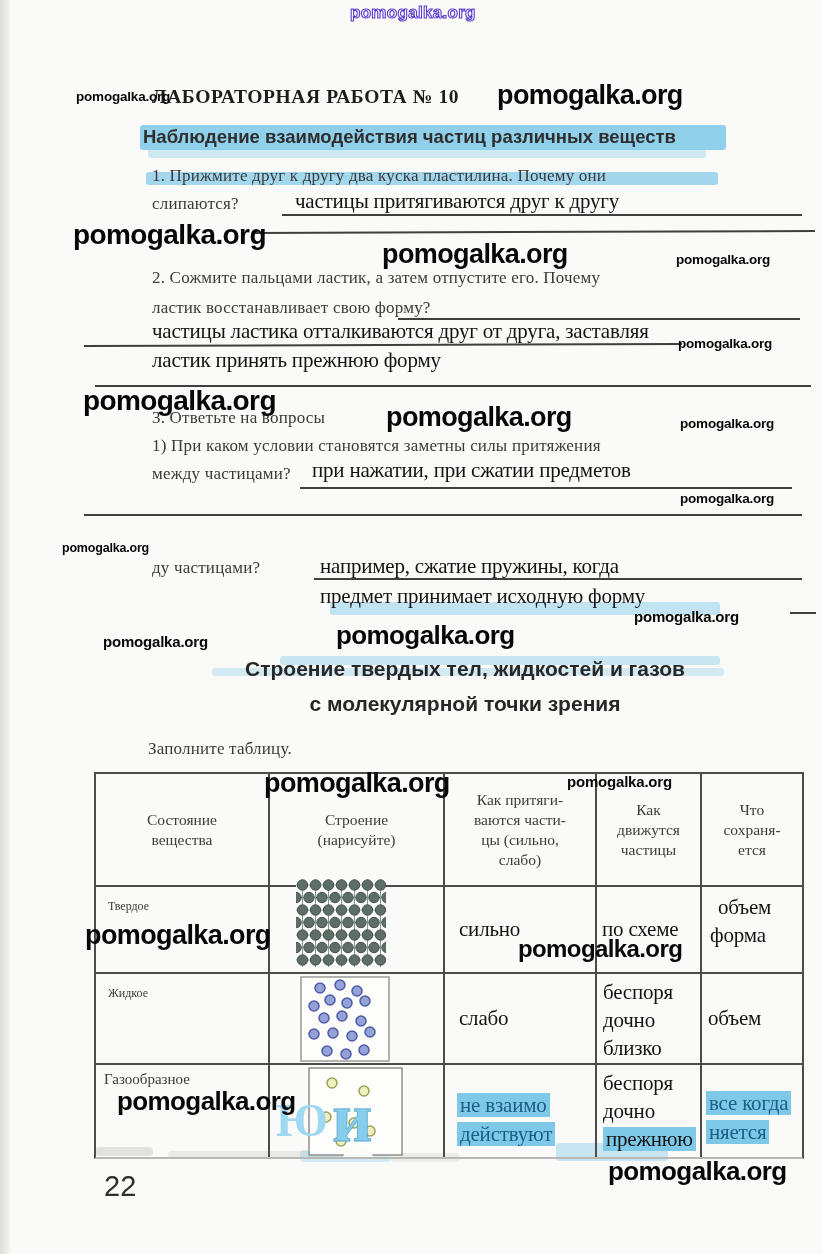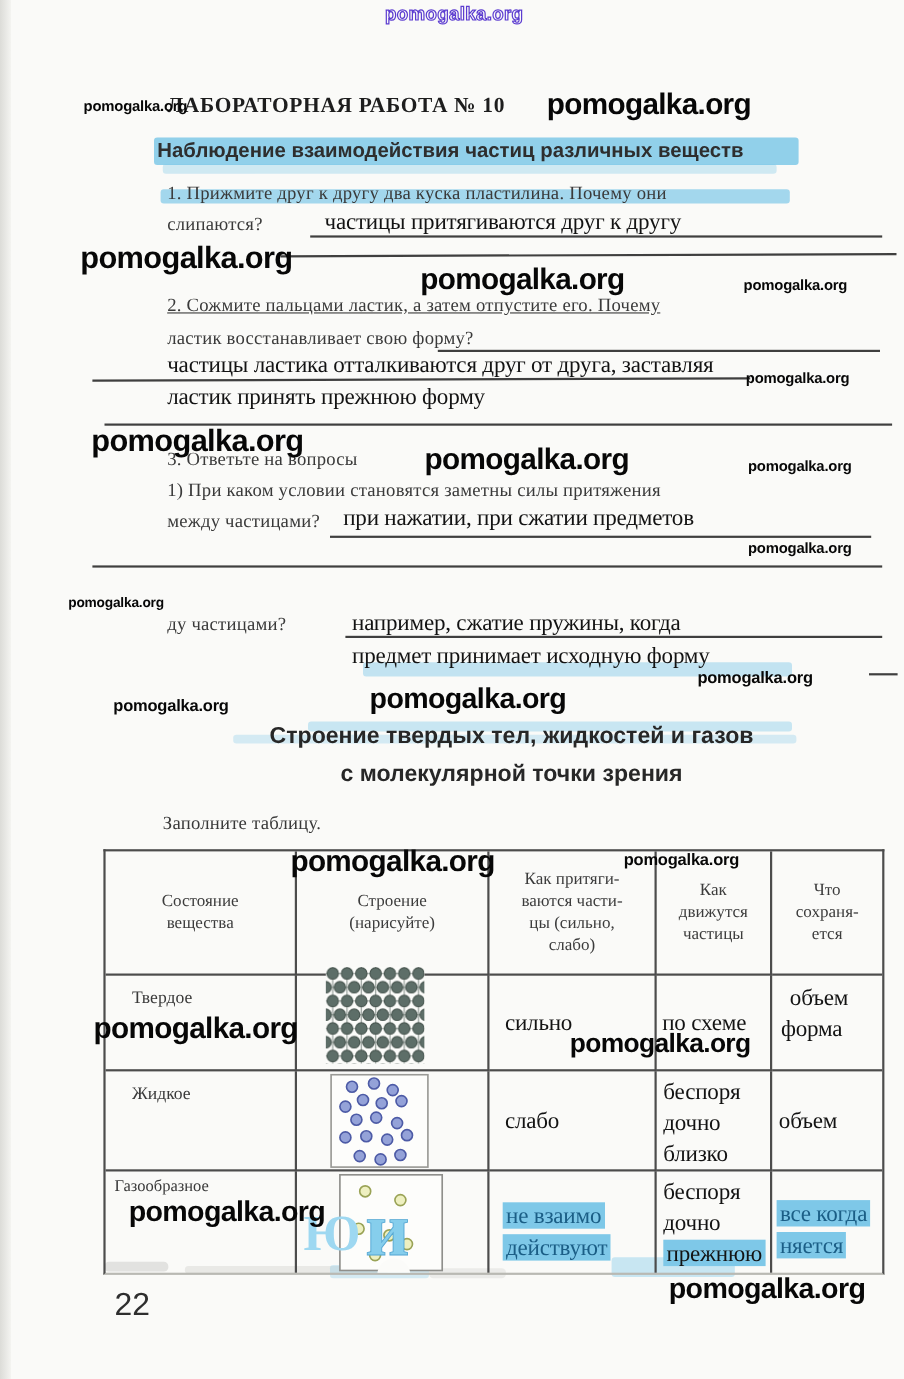--- a/index.html
+++ b/index.html
@@ -28,21 +28,21 @@
   
   .tbl{position:absolute;left:94px;top:772px;display:grid;
        grid-template-columns:174px 175px 152px 105px 100px;
        grid-template-rows:113px 87px 91px 92px;
        border:2px solid #4c4c4c;border-bottom-color:#b9b9b3;z-index:2;background:transparent;}
   .cell{border-right:2px solid #4c4c4c;border-bottom:2px solid #4c4c4c;position:relative;overflow:visible;}
   .cell.lc{border-right:none;}
   .cell.lr{border-bottom:none;}
   .th{display:flex;flex-direction:column;align-items:center;justify-content:center;
       font-family:"Liberation Serif",serif;font-size:15.5px;color:#3c3c3c;line-height:20px;text-align:center;}
-  .cell .state{font-family:"Liberation Serif",serif;font-size:16px;color:#3a3a3a;padding:12px 0 0 24px;display:block;white-space:nowrap;}
+  .cell .state{font-family:"Liberation Serif",serif;font-size:12px;color:#3a3a3a;padding:12px 0 0 12px;display:block;white-space:nowrap;}
   .cc{display:flex;align-items:center;}
   .hand-line{display:block;line-height:28px;}
   .edge{position:absolute;left:0;top:0;width:10px;height:1254px;
         background:linear-gradient(to right,#dcdcd8,#f4f4f1);z-index:0;}
 </style>
 </head>
 <body>
 
 <div class="page">
 
@@ -77,21 +77,21 @@
   <div class="abs hb" style="left:143px;top:126px;font-size:18.5px;color:#2e2e2e;">Наблюдение взаимодействия частиц различных веществ</div>
 
   <div class="hlbar" style="left:146px;top:172px;width:572px;height:13px;opacity:.7;"></div>
   <div class="abs pt" style="left:152px;top:166px;">1. Прижмите друг к другу два куска пластилина. Почему они</div>
   <div class="abs pt" style="left:152px;top:194px;">слипаются?</div>
   <div class="abs hand" style="left:295px;top:189px;">частицы притягиваются друг к другу</div>
   <div class="line" style="left:282px;top:214px;width:520px;"></div>
 
   <div class="line" style="left:255px;top:231px;width:560px;transform:rotate(-.2deg);"></div>
 
-  <div class="abs pt" style="left:152px;top:268px;text-decoration:underline;">2. Сожмите пальцами ластик, а затем отпустите его. Почему</div>
+  <div class="abs pt" style="left:152px;top:268px;">2. Сожмите пальцами ластик, а затем отпустите его. Почему</div>
   <div class="abs pt" style="left:152px;top:298px;">ластик восстанавливает свою форму?</div>
   <div class="line" style="left:398px;top:318px;width:402px;"></div>
   <div class="abs hand" style="left:152px;top:319px;">частицы ластика отталкиваются друг от друга, заставляя</div>
   <div class="line" style="left:84px;top:344px;width:598px;transform:rotate(-.2deg);"></div>
   <div class="abs hand" style="left:152px;top:348px;">ластик принять прежнюю форму</div>
 
   <div class="line" style="left:95px;top:385px;width:716px;"></div>
 
   <div class="abs pt" style="left:152px;top:408px;">3. Ответьте на вопросы</div>
   <div class="abs pt" style="left:152px;top:436px;">1) При каком условии становятся заметны силы притяжения</div>

